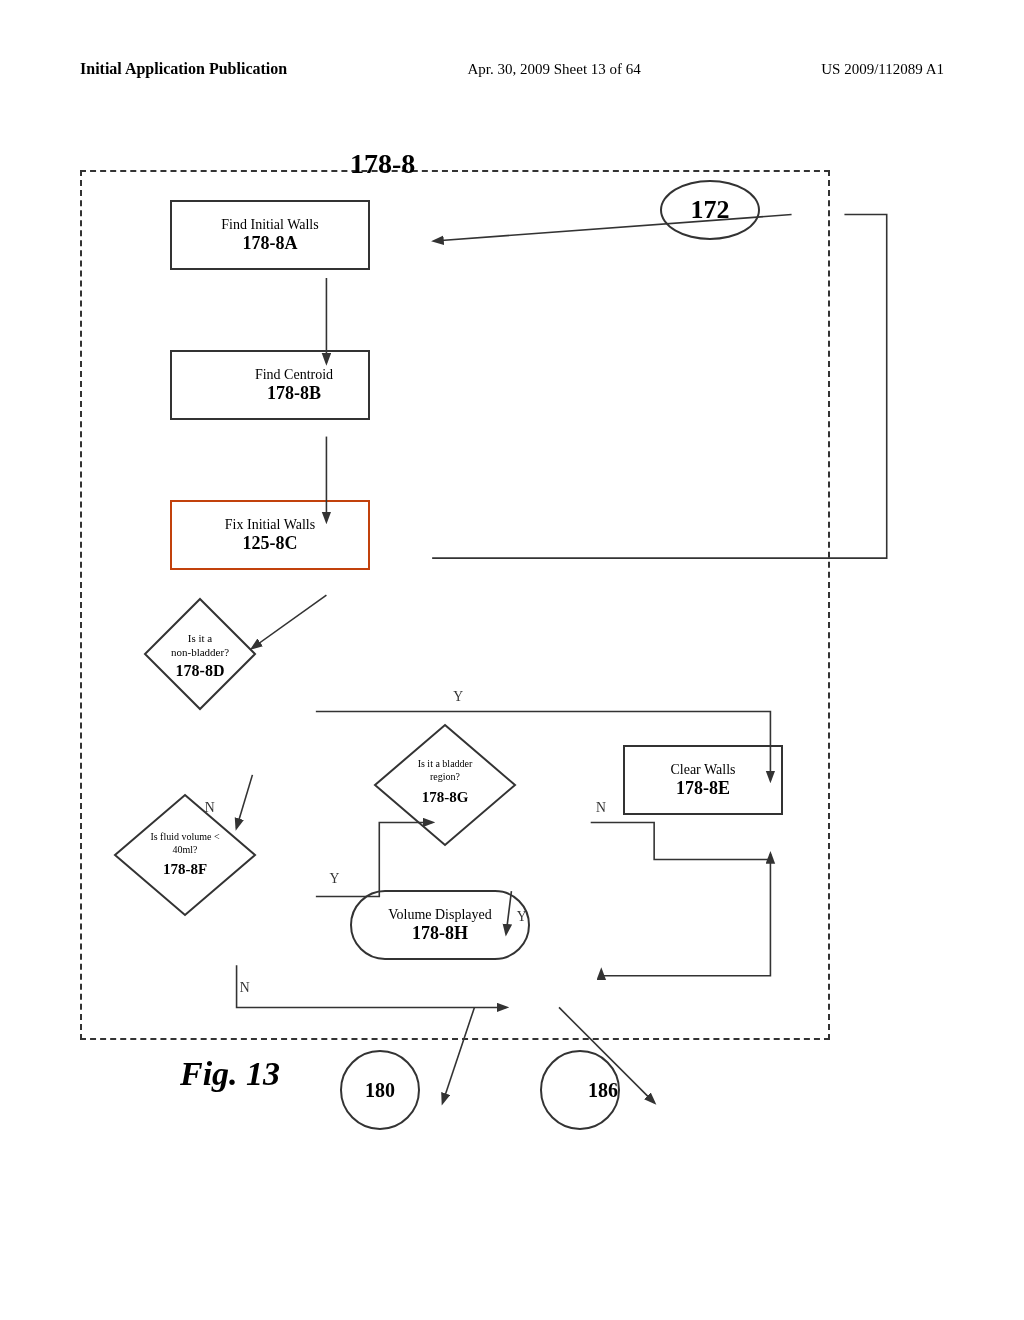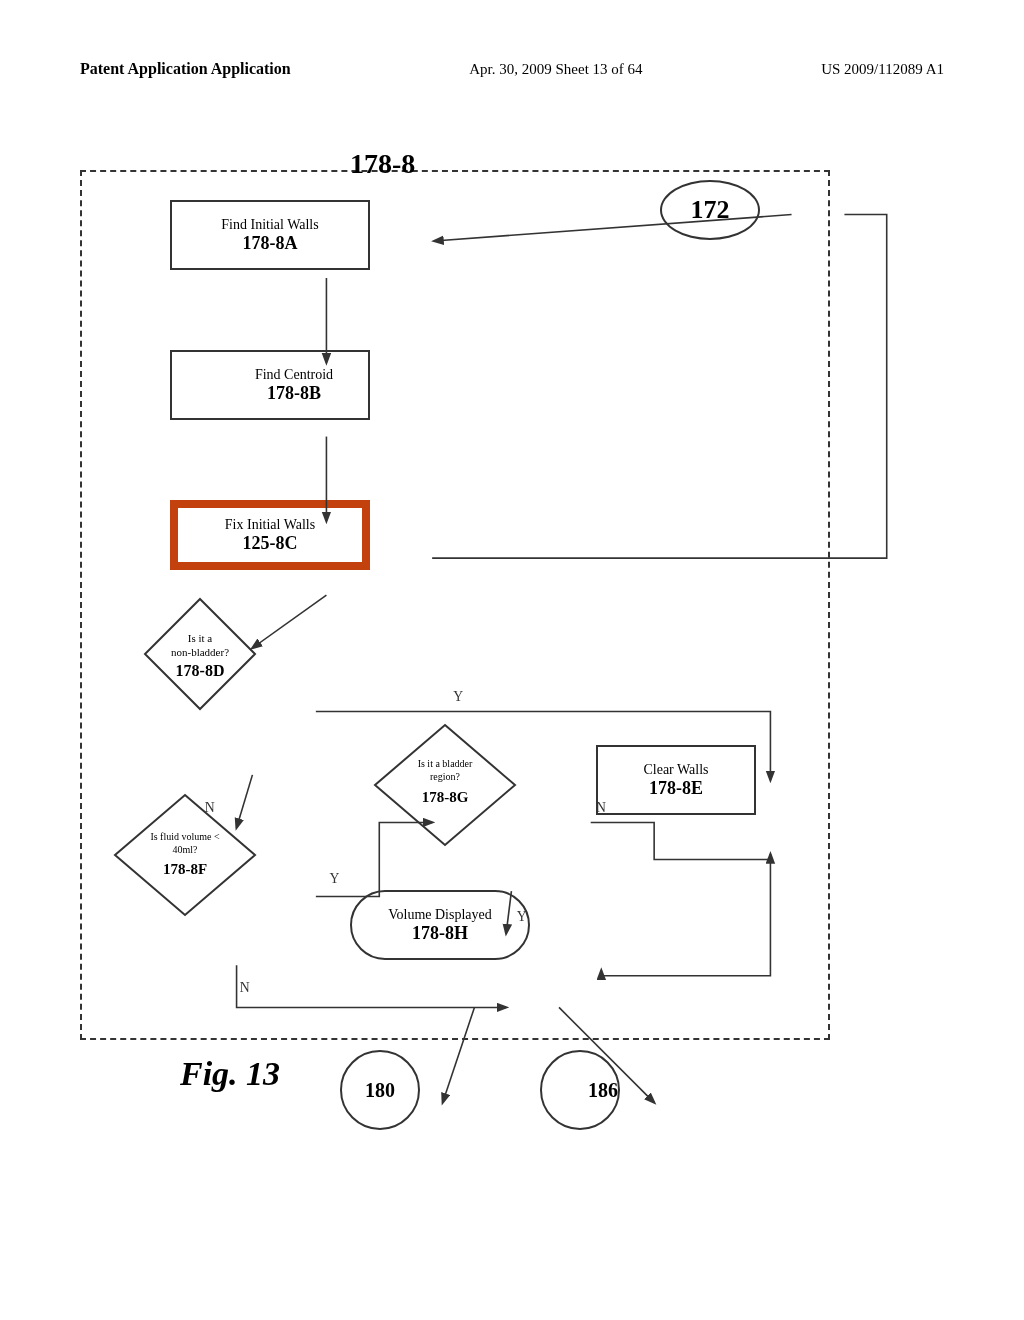--- a/index.html
+++ b/index.html
@@ -119,21 +119,21 @@
       padding-left: 48px;
     }
 
     
     .box-178-8c {
       position: absolute;
       top: 370px;
       left: 90px;
       width: 200px;
       height: 70px;
-      border: 8px solid #c2410c;
+      border: 2px solid #c2410c;
       display: flex;
       flex-direction: column;
       align-items: center;
       justify-content: center;
       text-align: center;
     }
 
     
     .diamond-178-8d {
       position: absolute;
@@ -162,21 +162,21 @@
       top: 590px;
       left: 290px;
       width: 150px;
       height: 130px;
     }
 
     
     .box-178-8e {
       position: absolute;
       top: 615px;
-      left: 516px;
+      left: 543px;
       width: 160px;
       height: 70px;
       border: 2px solid #333;
       display: flex;
       flex-direction: column;
       align-items: center;
       justify-content: center;
       text-align: center;
     }
 
@@ -239,21 +239,21 @@
       left: 0;
       width: 100%;
       height: 100%;
       pointer-events: none;
     }
   </style>
 </head>
 <body>
 
 <div class="header">
-  <span class="header-left">Patent Application Application</span>
+  <span class="header-left">Initial Application Publication</span>
   <span class="header-center">Apr. 30, 2009  Sheet 13 of 64</span>
   <span class="header-right">US 2009/112089 A1</span>
 </div>
 
 <div class="diagram">
 
   <div class="outer-dashed-box"></div>
 
   <div class="label-178-8">178-8</div>
 

